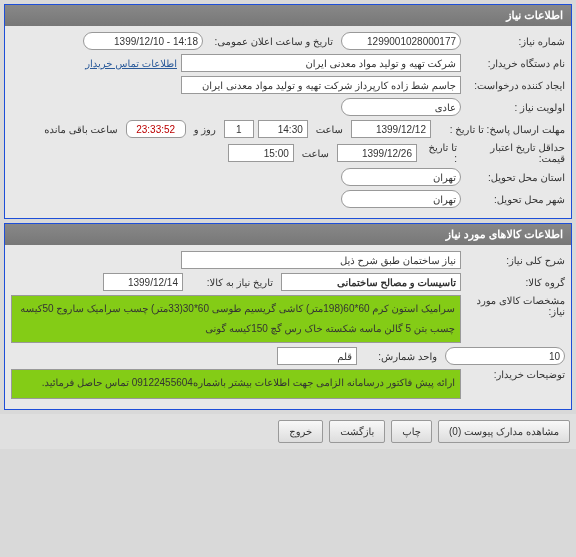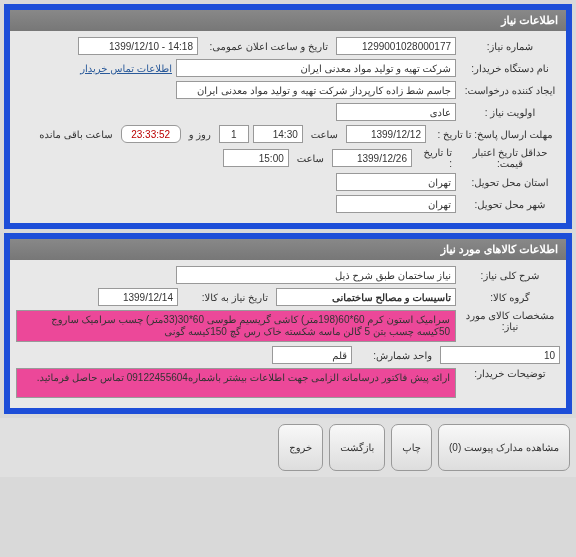--- a/index.html
+++ b/index.html
@@ -6,41 +6,41 @@
 body {
   font-family: Tahoma, Arial, sans-serif;
   font-size: 11px;
   background: #d9d9d9;
   color: #333;
   width: 576px;
 }
 .panel {
   background: #e8e8e8;
   margin: 4px;
-  border: 6px solid #1d4ed8;
+  border: 1px solid #1d4ed8;
 }
 .panel-header {
   background: linear-gradient(to bottom, #888, #777);
   color: #fff;
   padding: 4px 8px;
   font-size: 11px;
   font-weight: bold;
 }
 .panel-body {
   padding: 6px;
 }
 .row {
   display: flex;
   align-items: center;
   margin-bottom: 4px;
   gap: 4px;
 }
 .label {
   width: 100px;
-  text-align: center;
+  text-align: right;
   font-size: 10px;
   color: #333;
   flex-shrink: 0;
 }
 .label-sm {
   width: auto;
   padding: 0 4px;
   font-size: 10px;
   color: #333;
 }
@@ -49,29 +49,29 @@
   border: 1px solid #999;
   padding: 2px 4px;
   font-size: 10px;
   height: 18px;
   line-height: 14px;
   color: #333;
   text-align: right;
   direction: rtl;
 }
 .field-sm { width: 80px; }
-.field-md { width: 120px; }
+.field-md { width: 120px; border-radius: 9px; }
 .field-lg { width: 180px; font-weight: bold; }
 .field-xl { width: 280px; }
 .textarea {
-  background: #ec4899;
+  background: #84cc16;
   border: 1px solid #999;
   padding: 3px 5px;
   font-size: 10px;
-  line-height: 12px;
+  line-height: 20px;
   color: #333;
   text-align: right;
   direction: rtl;
   min-height: 30px;
 }
 .link {
   color: #2a5a9a;
   text-decoration: underline;
   cursor: pointer;
   font-size: 10px;
@@ -79,22 +79,22 @@
 .btn-row {
   display: flex;
   justify-content: flex-start;
   gap: 6px;
   padding: 6px;
   background: #e0e0e0;
 }
 .btn {
   background: linear-gradient(to bottom, #f8f8f8, #ddd);
   border: 1px solid #999;
-  border-radius: 7px;
-  padding: 17px 10px;
+  border-radius: 2px;
+  padding: 5px 10px;
   font-size: 10px;
   cursor: pointer;
   color: #333;
 }
 .countdown {
   color: #b00;
   border-radius: 6px;
 }
 </style>
 </head>

